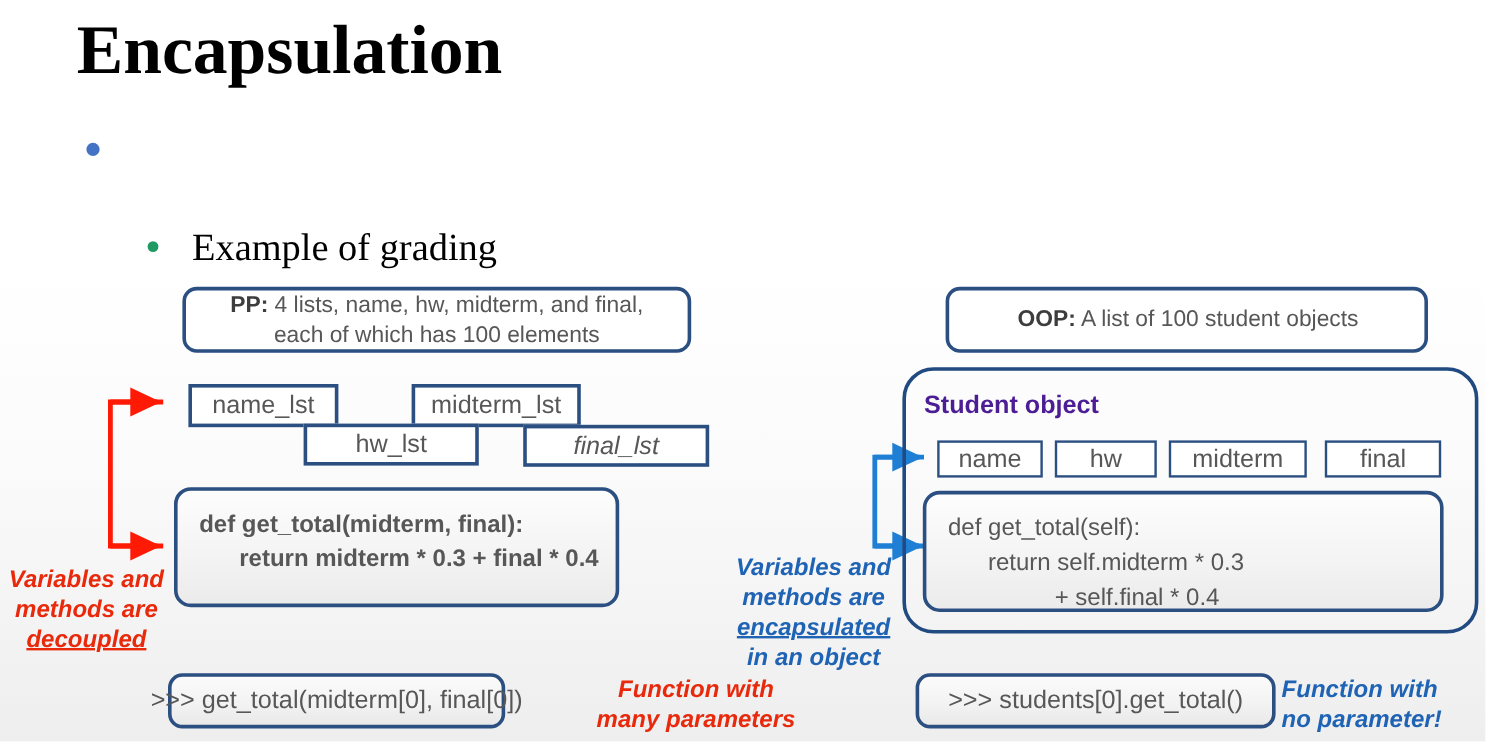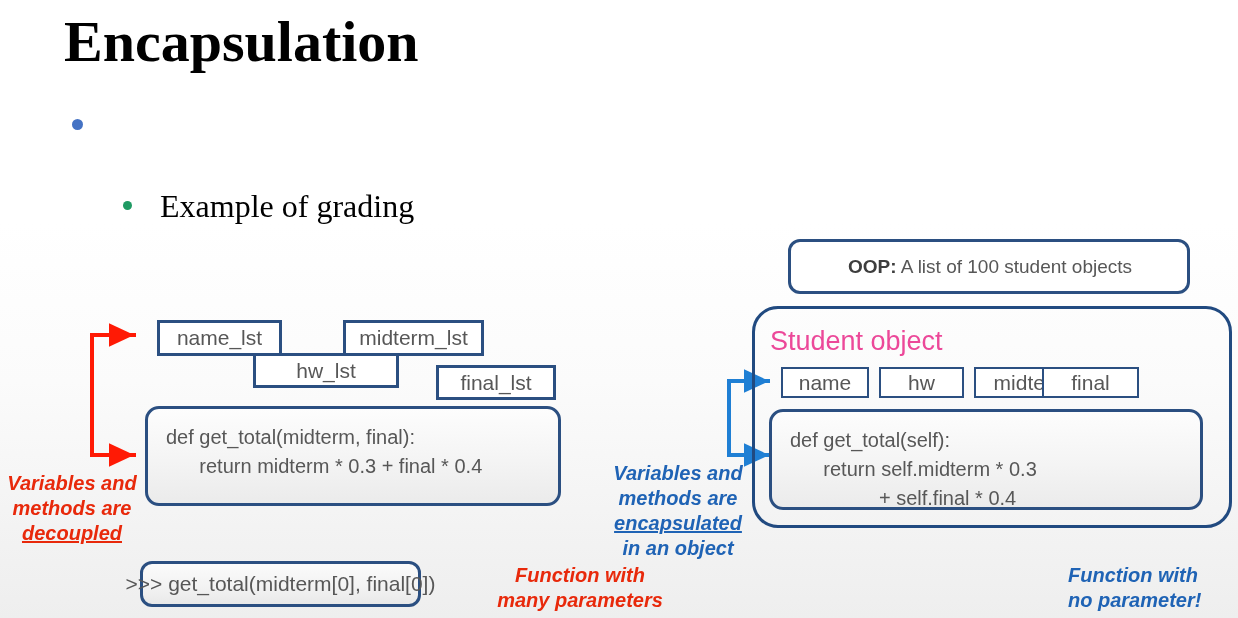--- a/index.html
+++ b/index.html
@@ -79,21 +79,21 @@
     display:flex;align-items:center;justify-content:center;white-space:nowrap;
   }
 
   
   .objbox{
     position:absolute;box-sizing:border-box;
     border:3px solid #214a80;border-radius:26px;
     background:transparent;
   }
   .objlabel{
-    position:absolute;font-size:27px;font-weight:normal;color:#ec4899;
+    position:absolute;font-size:21px;font-weight:bold;color:#4c1d95;
     font-family:"Liberation Sans",sans-serif;white-space:nowrap;
   }
 
   
   .anno{
     position:absolute;font-weight:bold;font-style:italic;
     font-family:"Liberation Sans",sans-serif;
     line-height:25px;text-align:center;
   }
   .anno.red{color:#e8290b;}
@@ -133,30 +133,36 @@
       <path d="M92,455 L131,455" fill="none" stroke="#ff1a05" stroke-width="4" marker-end="url(#ahR)"></path>
     </g>
 
     <g>
       <path d="M770,381 L729,381 L729,455 L770,455" fill="none" stroke="#1f7fd4" stroke-width="4"></path>
       <path d="M729,381 L766,381" fill="none" stroke="#1f7fd4" stroke-width="4" marker-end="url(#ahB)"></path>
       <path d="M729,455 L766,455" fill="none" stroke="#1f7fd4" stroke-width="4" marker-end="url(#ahB)"></path>
     </g>
   </svg>
 
+  <div class="nbox hdrbox" style="left:152px;top:239px;width:424px;height:55px;">
+    <div>
+      <b>PP:</b><span style="white-space:pre-line;"> 4 lists, name, hw, midterm, and final,
+each of which has 100 elements</span>
+    </div>
+  </div>
 
   <div class="nbox lstbox" style="left:157px;top:320px;width:125px;height:36px;">name_lst</div>
 
   <div class="nbox lstbox" style="left:343px;top:320px;width:141px;height:36px;">midterm_lst</div>
 
   <div class="nbox lstbox" style="left:253px;top:353px;width:146px;height:35px;">hw_lst</div>
 
-  <div class="nbox lstbox" style="left:436px;top:365px;width:120px;height:35px;">final_lst</div>
-
-  <div class="codebox" style="left:145px;top:406px;width:416px;height:100px;">def get_total(midterm, final):
+  <div class="nbox lstbox" style="left:436px;top:354px;width:155px;height:35px;font-style:italic;">final_lst</div>
+
+  <div class="codebox" style="left:145px;top:406px;width:371px;height:100px;font-weight:bold;">def get_total(midterm, final):
       return midterm * 0.3 + final * 0.4</div>
 
   <div class="anno red" style="left:2px;top:471px;width:140px;font-size:20px;">
     <div>Variables and</div>
     <div>methods are</div>
     <div><u>decoupled</u></div>
   </div>
 
   <div class="promptbox" style="left:140px;top:561px;width:281px;height:46px;">&gt;&gt;&gt; get_total(midterm[0], final[0])</div>
 
@@ -170,32 +176,33 @@
       <b>OOP:</b><span> A list of 100 student objects</span>
     </div>
   </div>
 
   <div class="objbox" style="left:752px;top:306px;width:480px;height:222px;"></div>
   <div class="objlabel" style="left:770px;top:326px;">Student object</div>
 
   <div class="nbox lstbox thin" style="left:781px;top:367px;width:88px;height:31px;">name</div>
   <div class="nbox lstbox thin" style="left:879px;top:367px;width:85px;height:31px;">hw</div>
   <div class="nbox lstbox thin" style="left:974px;top:367px;width:115px;height:31px;">midterm</div>
-  <div class="nbox lstbox thin" style="left:1042px;top:367px;width:97px;height:31px;">final</div>
+  <div class="nbox lstbox thin" style="left:1104px;top:367px;width:97px;height:31px;">final</div>
 
   <div class="codebox" style="left:769px;top:409px;width:434px;height:101px;">def get_total(self):
       return self.midterm * 0.3
                 + self.final * 0.4</div>
 
   <div class="anno blue" style="left:608px;top:461px;width:140px;font-size:20px;">
     <div>Variables and</div>
     <div>methods are</div>
     <div><u>encapsulated</u></div>
     <div>in an object</div>
   </div>
 
+  <div class="promptbox" style="left:763px;top:561px;width:300px;height:46px;">&gt;&gt;&gt; students[0].get_total()</div>
 
   <div class="anno blue" style="left:1068px;top:563px;width:170px;font-size:20px;text-align:left;">
     <div>Function with</div>
     <div>no parameter!</div>
   </div>
 
 </div>
 
 </body></html>

